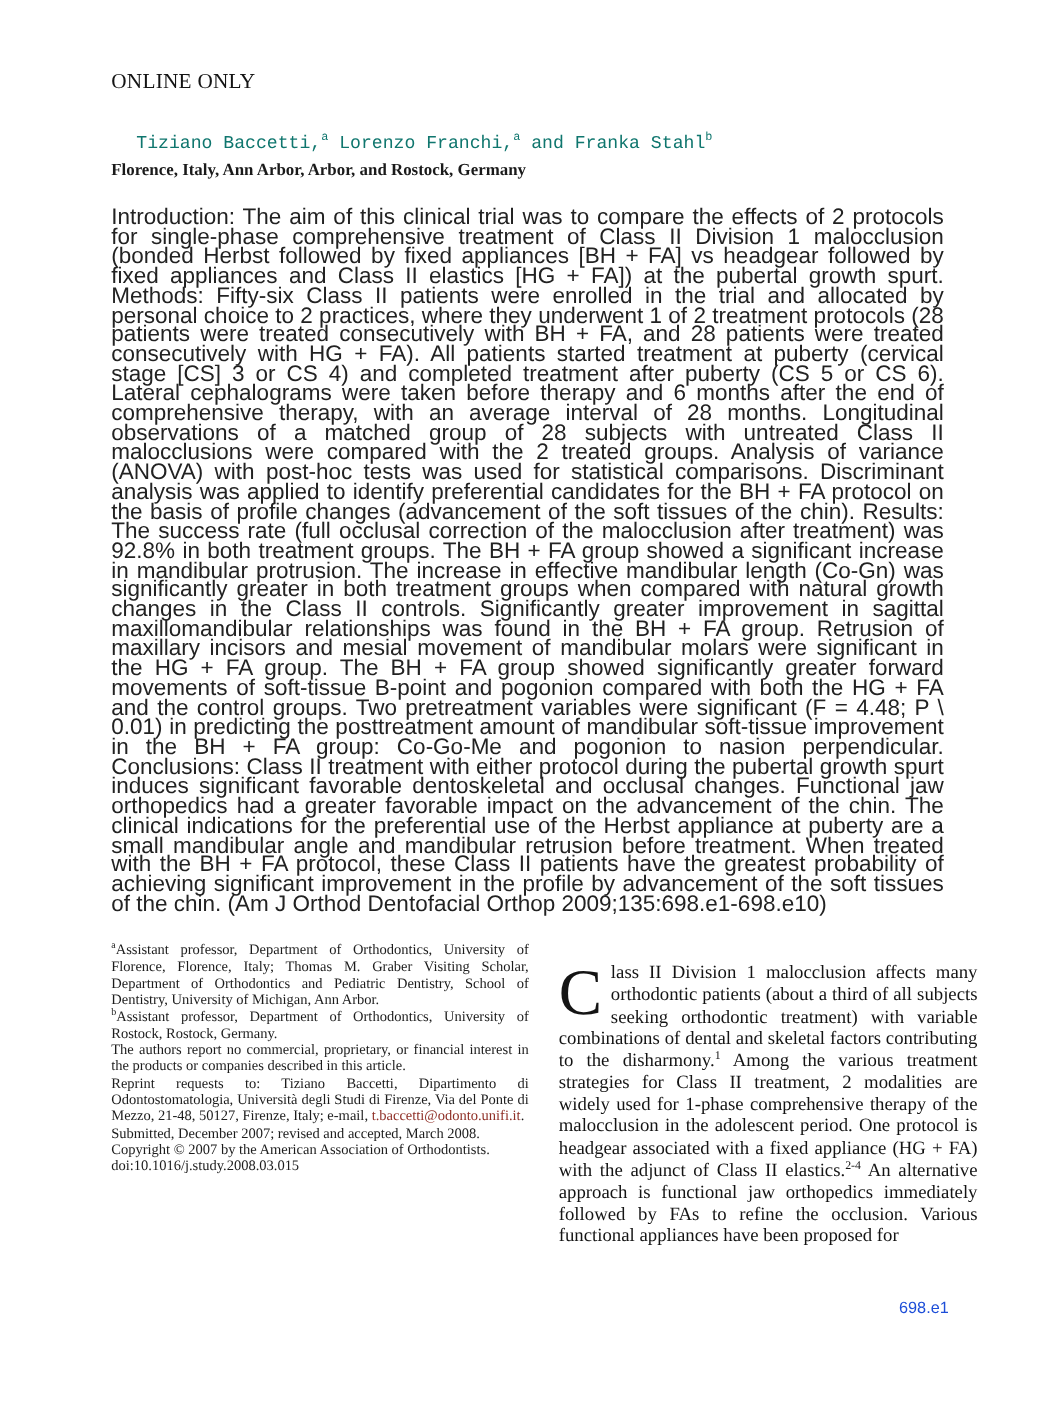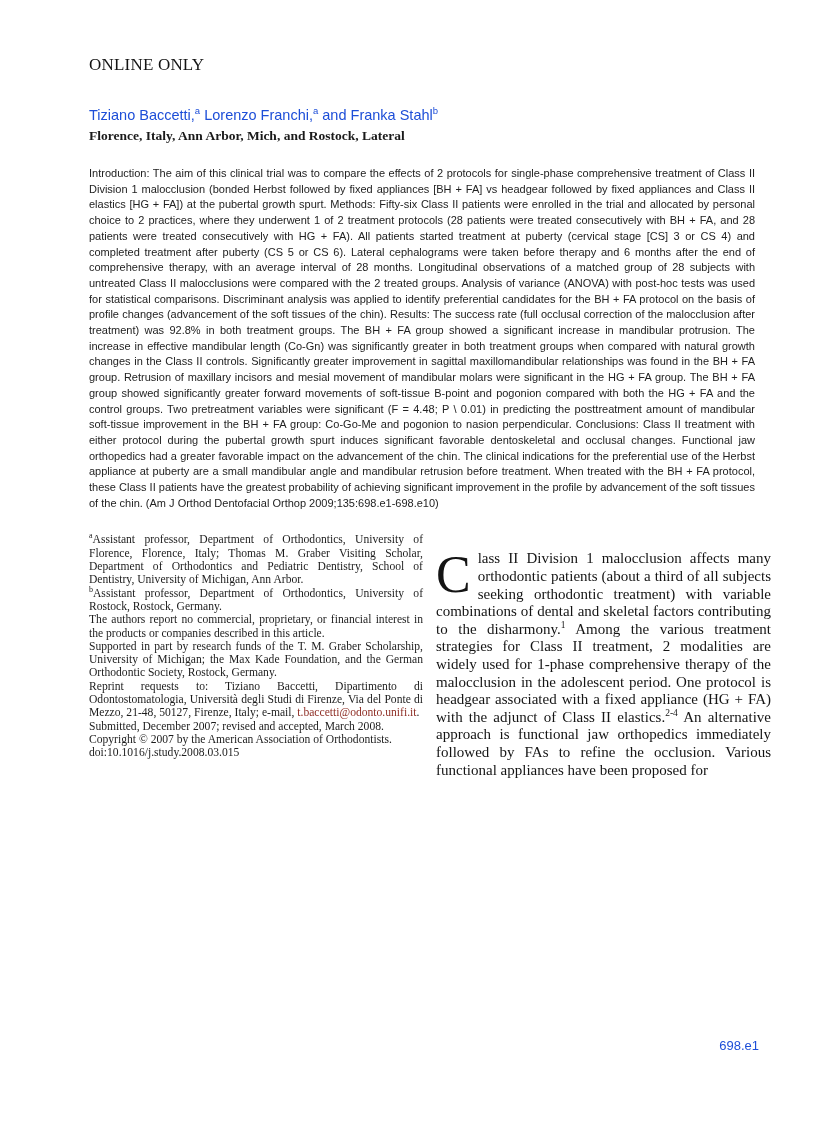--- a/index.html
+++ b/index.html
@@ -28,49 +28,50 @@
     font-weight: 500;
     font-size: 33px;
     line-height: 38px;
     letter-spacing: -0.2px;
     white-space: pre-line;
     color: #121212;
   }
 
   .authors {
     margin-top: 32px;
-    font-family: Liberation Sans, sans-serif;
+    font-family: Liberation Mono, monospace;
     font-size: 14.5px;
-    color: #1d4ed8;
+    color: #0f766e;
+    margin-left: 20px;
   }
   .authors sup {
     font-size: 9.5px;
     vertical-align: super;
     line-height: 0;
   }
   .locations {
     margin-top: 5px;
     font-family: "Liberation Serif", serif;
     font-weight: 700;
     font-size: 13.5px;
     color: #1a1a1a;
   }
 
   .abstract {
     margin: 22px 10px 0 0;
     font-family: "Liberation Sans", sans-serif;
-    font-size: 11px;
+    font-size: 18px;
     line-height: 15.7px;
     text-align: justify;
     color: #222;
   }
 
   .columns {
     display: flex;
-    gap: 13px;
+    gap: 24px;
     margin-top: 22px;
   }
   .col-left { width: 334px; flex: 0 0 334px; }
   .col-right { width: 335px; flex: 0 0 335px; padding-top: 17px; box-sizing: border-box; }
 
   .footnotes {
     font-family: "Liberation Serif", serif;
     font-size: 11.6px;
     line-height: 13.3px;
     text-align: justify;
@@ -122,31 +123,30 @@
 <body>
 
 <div class="page">
   <div class="content">
 
     <div class="kicker">ONLINE ONLY</div>
 
 
     <div class="authors"><span>Tiziano Baccetti,</span><sup>a</sup><span> Lorenzo Franchi,</span><sup>a</sup><span> and Franka Stahl</span><sup>b</sup></div>
 
-    <div class="locations">Florence, Italy, Ann Arbor, Mich, and Rostock, Lateral</div>
+    <div class="locations">Florence, Italy, Ann Arbor, Arbor, and Rostock, Germany</div>
 
     <p class="abstract">Introduction: The aim of this clinical trial was to compare the effects of 2 protocols for single-phase comprehensive treatment of Class II Division 1 malocclusion (bonded Herbst followed by fixed appliances [BH + FA] vs headgear followed by fixed appliances and Class II elastics [HG + FA]) at the pubertal growth spurt. Methods: Fifty-six Class II patients were enrolled in the trial and allocated by personal choice to 2 practices, where they underwent 1 of 2 treatment protocols (28 patients were treated consecutively with BH + FA, and 28 patients were treated consecutively with HG + FA). All patients started treatment at puberty (cervical stage [CS] 3 or CS 4) and completed treatment after puberty (CS 5 or CS 6). Lateral cephalograms were taken before therapy and 6 months after the end of comprehensive therapy, with an average interval of 28 months. Longitudinal observations of a matched group of 28 subjects with untreated Class II malocclusions were compared with the 2 treated groups. Analysis of variance (ANOVA) with post-hoc tests was used for statistical comparisons. Discriminant analysis was applied to identify preferential candidates for the BH + FA protocol on the basis of profile changes (advancement of the soft tissues of the chin). Results: The success rate (full occlusal correction of the malocclusion after treatment) was 92.8% in both treatment groups. The BH + FA group showed a significant increase in mandibular protrusion. The increase in effective mandibular length (Co-Gn) was significantly greater in both treatment groups when compared with natural growth changes in the Class II controls. Significantly greater improvement in sagittal maxillomandibular relationships was found in the BH + FA group. Retrusion of maxillary incisors and mesial movement of mandibular molars were significant in the HG + FA group. The BH + FA group showed significantly greater forward movements of soft-tissue B-point and pogonion compared with both the HG + FA and the control groups. Two pretreatment variables were significant (F = 4.48; P \ 0.01) in predicting the posttreatment amount of mandibular soft-tissue improvement in the BH + FA group: Co-Go-Me and pogonion to nasion perpendicular. Conclusions: Class II treatment with either protocol during the pubertal growth spurt induces significant favorable dentoskeletal and occlusal changes. Functional jaw orthopedics had a greater favorable impact on the advancement of the chin. The clinical indications for the preferential use of the Herbst appliance at puberty are a small mandibular angle and mandibular retrusion before treatment. When treated with the BH + FA protocol, these Class II patients have the greatest probability of achieving significant improvement in the profile by advancement of the soft tissues of the chin. (Am J Orthod Dentofacial Orthop 2009;135:698.e1-698.e10)</p>
 
     <div class="columns">
 
       <div class="col-left footnotes">
         <div class="footnote"><sup>a</sup><span>Assistant professor, Department of Orthodontics, University of Florence, Florence, Italy; Thomas M. Graber Visiting Scholar, Department of Orthodontics and Pediatric Dentistry, School of Dentistry, University of Michigan, Ann Arbor.</span></div>
         <div class="footnote"><sup>b</sup><span>Assistant professor, Department of Orthodontics, University of Rostock, Rostock, Germany.</span></div>
         <div class="footnote"><span>The authors report no commercial, proprietary, or financial interest in the products or companies described in this article.</span></div>
-        <div class="footnote"><span>Supported in part by research funds of the T. M. Graber Scholarship, University of Michigan; the Max Kade Foundation, and the German Orthodontic Society, Rostock, Germany.</span></div>
         <div class="footnote"><span>Reprint requests to: Tiziano Baccetti, Dipartimento di Odontostomatologia, Università degli Studi di Firenze, Via del Ponte di Mezzo, 21-48, 50127, Firenze, Italy; e-mail, </span><span class="email-link">t.baccetti@odonto.unifi.it</span><span>.</span></div>
         <div class="footnote"><span>Submitted, December 2007; revised and accepted, March 2008.</span></div>
         <div class="footnote"><span>Copyright © 2007 by the American Association of Orthodontists.</span></div>
         <div class="footnote"><span>doi:10.1016/j.study.2008.03.015</span></div>
       </div>
 
       <div class="col-right">
         <p class="bodytext" style="margin:0;"><span class="dropcap">C</span><span>lass II Division 1 malocclusion affects many orthodontic patients (about a third of all subjects seeking orthodontic treatment) with variable combinations of dental and skeletal factors contributing to the disharmony.</span><sup>1</sup><span> Among the various treatment strategies for Class II treatment, 2 modalities are widely used for 1-phase comprehensive therapy of the malocclusion in the adolescent period. One protocol is headgear associated with a fixed appliance (HG + FA) with the adjunct of Class II elastics.</span><sup>2-4</sup><span> An alternative approach is functional jaw orthopedics immediately followed by FAs to refine the occlusion. Various functional appliances have been proposed for</span></p>
       </div>
 

